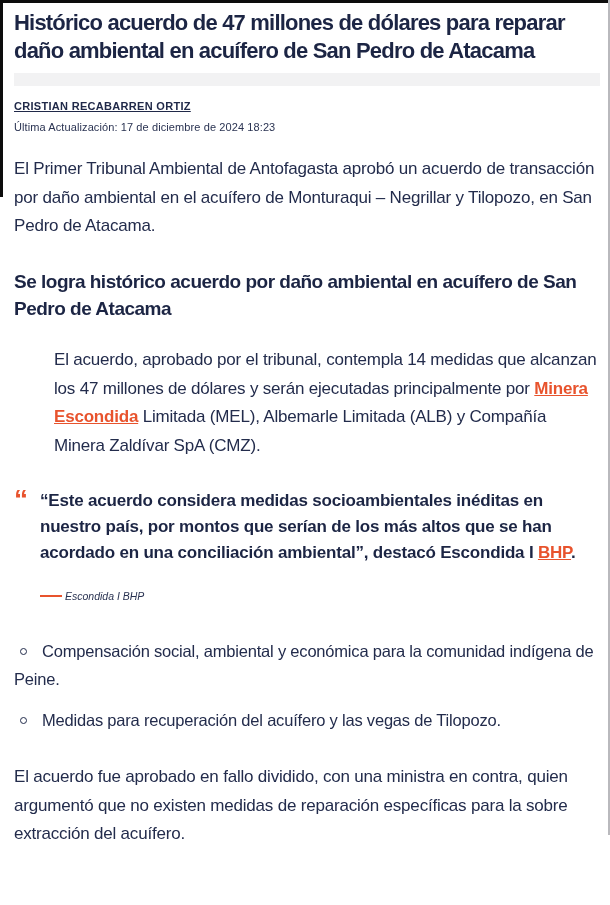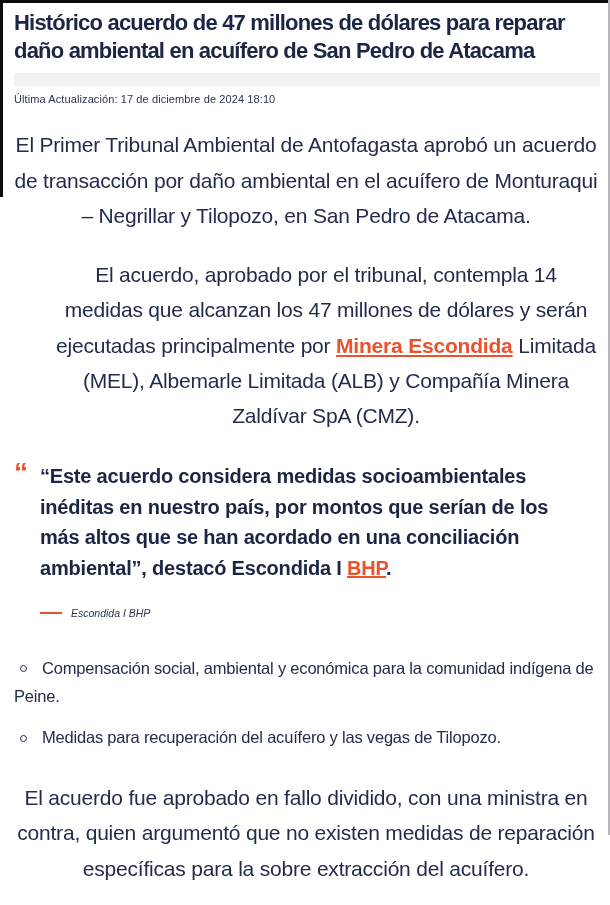--- a/index.html
+++ b/index.html
@@ -52,25 +52,24 @@
   }
 
   .updated {
     margin-top: 7px;
     font-size: 11px;
     letter-spacing: 0.1px;
     color: #2a3352;
   }
 
   p.body-text {
-    font-size: 21px;
+    font-size: 17px;
     line-height: 1.68;
     letter-spacing: -0.2px;
     color: #232c4c;
-    text-align: center;
   }
   .lead    { margin-top: 22px; }
   .para2   { margin-top: 24px; margin-left: 40px; }
   .closing { margin-top: 28px; }
 
   h2.subheading {
     margin-top: 28px;
     font-size: 19px;
     font-weight: bold;
     line-height: 1.4;
@@ -93,32 +92,32 @@
   .quote-mark {
     position: absolute;
     left: 0;
     top: -2px;
     font-size: 28px;
     font-weight: bold;
     line-height: 1;
     color: #e8532d;
   }
   .quote-text {
-    font-size: 20px;
+    font-size: 17px;
     font-weight: bold;
     line-height: 1.52;
     letter-spacing: -0.2px;
     color: #1c2544;
     max-width: 540px;
   }
   .quote-cite {
     margin-top: 24px;
     display: flex;
     align-items: center;
-    gap: 9px;
+    gap: 3px;
   }
   .cite-dash {
     width: 22px;
     height: 0;
     border-top: 2px solid #e8532d;
   }
   .cite-text {
     font-size: 10.5px;
     font-style: italic;
     color: #2a3352;
@@ -152,25 +151,29 @@
   <div class="border-top"></div>
   <div class="border-left"></div>
   <div class="border-right"></div>
 
   <div class="content">
 
     <h1 class="title">Histórico acuerdo de 47 millones de dólares para reparar daño ambiental en acuífero de San Pedro de Atacama</h1>
 
     <div class="divider-bar"></div>
 
+    <div>
+      <a class="byline">CRISTIAN RECABARREN ORTIZ</a>
+    </div>
 
-    <div class="updated">Última Actualización: 17 de diciembre de 2024 18:10</div>
+    <div class="updated">Última Actualización: 17 de diciembre de 2024 18:23</div>
 
     <p class="body-text lead">El Primer Tribunal Ambiental de Antofagasta aprobó un acuerdo de transacción por daño ambiental en el acuífero de Monturaqui – Negrillar y Tilopozo, en San Pedro de Atacama.</p>
 
+    <h2 class="subheading">Se logra histórico acuerdo por daño ambiental en acuífero de San Pedro de Atacama</h2>
 
     <p class="body-text para2"><span>El acuerdo, aprobado por el tribunal, contempla 14 medidas que alcanzan los 47 millones de dólares y serán ejecutadas principalmente por </span><a class="inline-link">Minera Escondida</a><span> Limitada (MEL), Albemarle Limitada (ALB) y Compañía Minera Zaldívar SpA (CMZ).</span></p>
 
     <blockquote class="pull-quote">
       <span class="quote-mark">“</span>
       <div class="quote-text"><span>“Este acuerdo considera medidas socioambientales inéditas en nuestro país, por montos que serían de los más altos que se han acordado en una conciliación ambiental”, destacó Escondida I </span><a class="inline-link">BHP</a><span>.</span></div>
       <div class="quote-cite">
         <span class="cite-dash"></span>
         <span class="cite-text">Escondida I BHP</span>
       </div>

